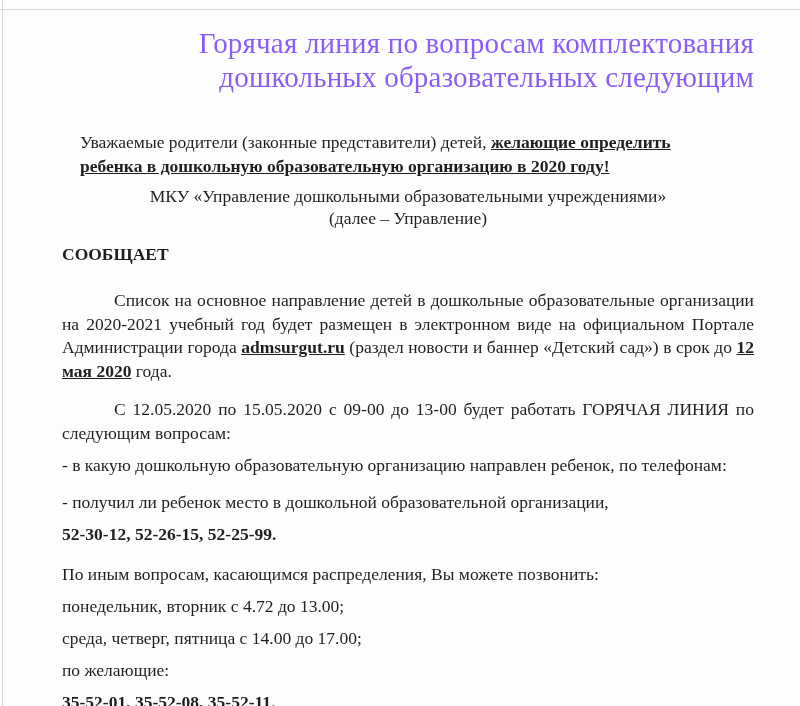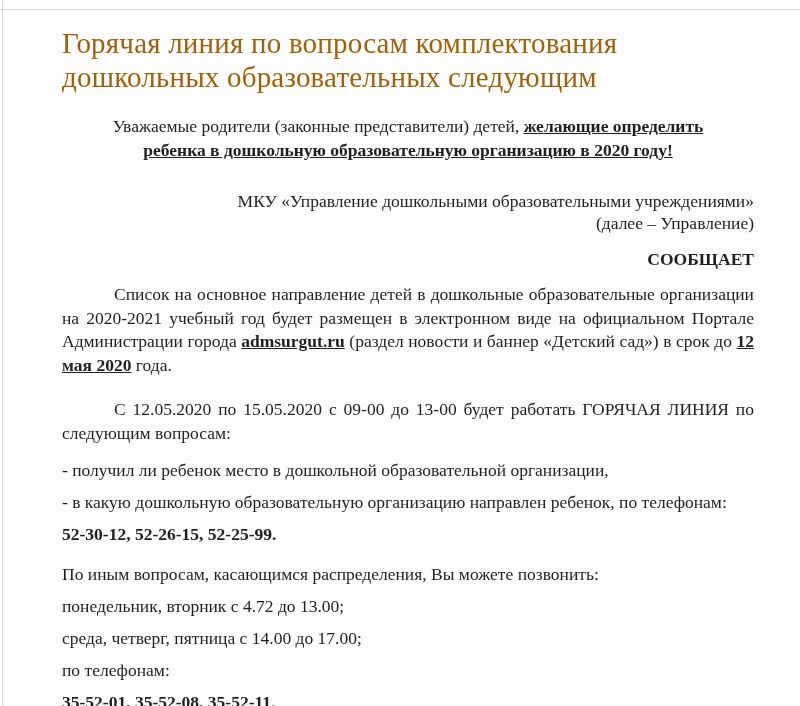--- a/index.html
+++ b/index.html
@@ -34,68 +34,67 @@
     background: #d6d6d6;
   }
 
   .content {
     position: relative;
     padding: 16px 46px 0 62px;
   }
 
   .doc-title {
     margin-top: 10px;
-    text-align: left;
+    text-align: right;
     font-size: 29px;
     line-height: 34px;
     font-weight: 400;
-    color: #a16207;
+    color: #8b5cf6;
     letter-spacing: 0.2px;
   }
   .doc-title .line { display: block; }
 
   .intro {
-    margin: 20px auto 0;
+    margin: 36px auto 0;
     max-width: 656px;
-    text-align: center;
     font-size: 17.5px;
     line-height: 24px;
   }
   .emph {
     font-weight: bold;
     text-decoration: underline;
   }
 
   .org-name {
-    margin-top: 28px;
-    text-align: right;
+    margin-top: 7px;
+    text-align: center;
     font-size: 17.5px;
     line-height: 22px;
   }
   .org-alias {
-    text-align: right;
+    text-align: center;
     font-size: 17.5px;
     line-height: 22px;
   }
   .announce {
     margin-top: 14px;
-    text-align: right;
+    text-align: left;
     font-size: 17.5px;
     line-height: 23px;
     font-weight: bold;
   }
 
   .p-justify {
-    margin-top: 12px;
+    margin-top: 23px;
     text-align: justify;
     text-indent: 52px;
     font-size: 17.5px;
     line-height: 23.5px;
   }
-  .p-justify.second { margin-top: 21px; }
+  .p-justify.second { margin-top: 15px; }
 
   .p-left {
     margin-top: 8px;
     text-align: left;
     font-size: 17.5px;
     line-height: 24px;
   }
   .p-left.bold { font-weight: bold; }
   .p-left.gap-large { margin-top: 16px; }
 
@@ -122,24 +121,24 @@
 
     <p class="org-name">МКУ «Управление дошкольными образовательными учреждениями»</p>
     <p class="org-alias">(далее – Управление)</p>
 
     <p class="announce">СООБЩАЕТ</p>
 
     <p class="p-justify"><span>Список на основное направление детей в дошкольные образовательные организации на 2020-2021 учебный год будет размещен в электронном виде на официальном Портале Администрации города </span><span class="bold-underline">admsurgut.ru</span><span> (раздел новости и баннер «Детский сад») в срок до </span><span class="bold-underline">12 мая 2020</span><span> года.</span></p>
 
     <p class="p-justify second">С 12.05.2020 по 15.05.2020 с 09-00 до 13-00 будет работать ГОРЯЧАЯ ЛИНИЯ по следующим вопросам:</p>
 
+    <p class="p-left">- в какую дошкольную образовательную организацию направлен ребенок, по телефонам:</p>
     <p class="p-left" style="margin-top:13px">- получил ли ребенок место в дошкольной образовательной организации,</p>
-    <p class="p-left">- в какую дошкольную образовательную организацию направлен ребенок, по телефонам:</p>
     <p class="p-left bold">52-30-12, 52-26-15, 52-25-99.</p>
 
     <p class="p-left gap-large">По иным вопросам, касающимся распределения, Вы можете позвонить:</p>
     <p class="p-left">понедельник, вторник с 4.72 до 13.00;</p>
     <p class="p-left">среда, четверг, пятница с 14.00 до 17.00;</p>
-    <p class="p-left">по телефонам:</p>
+    <p class="p-left">по желающие:</p>
     <p class="p-left bold">35-52-01, 35-52-08, 35-52-11.</p>
 
   </div>
 </div>
 
 </body></html>

